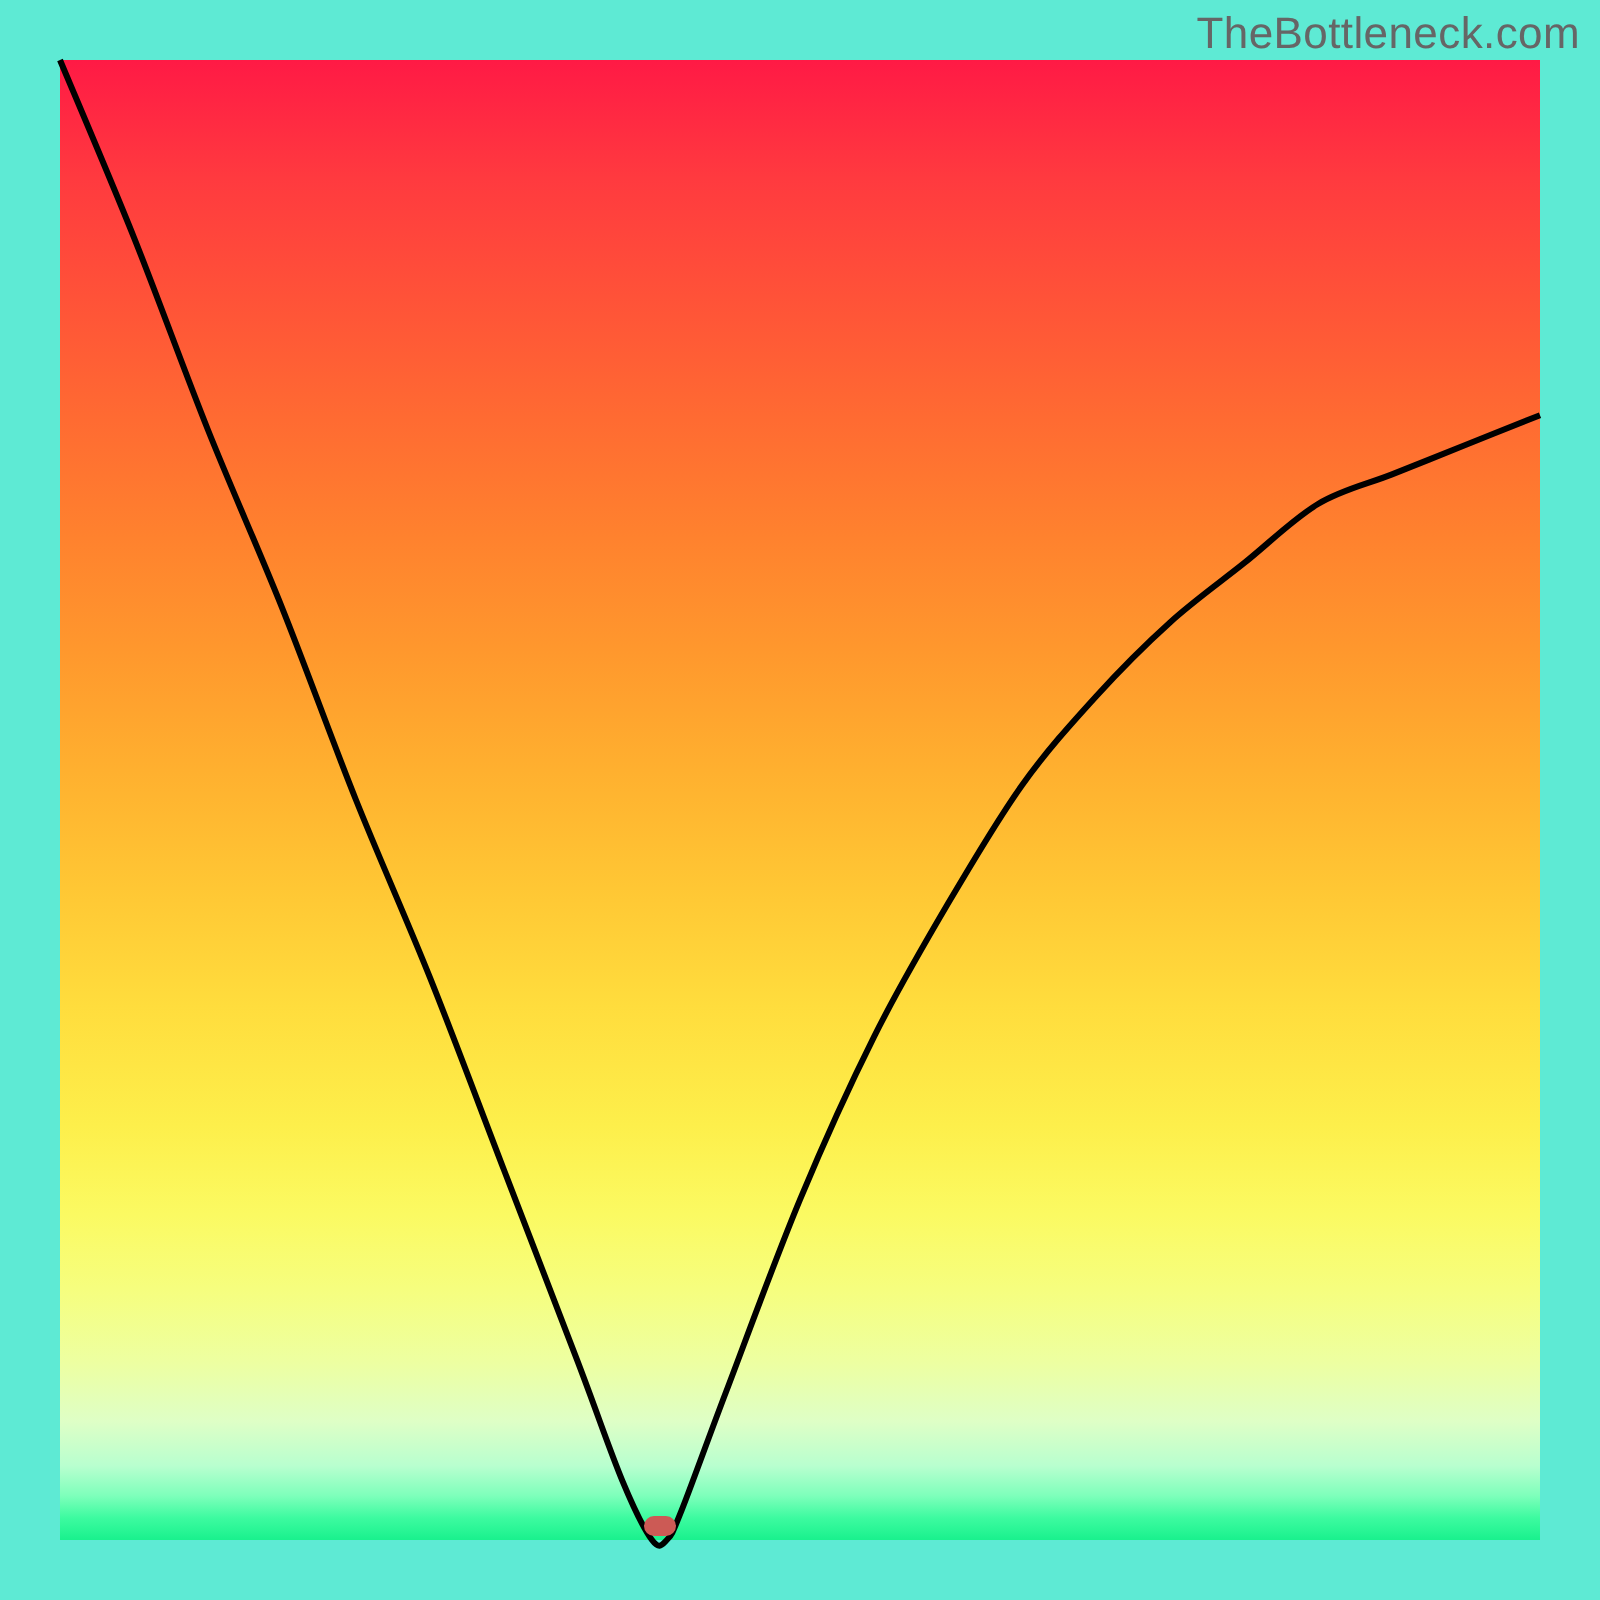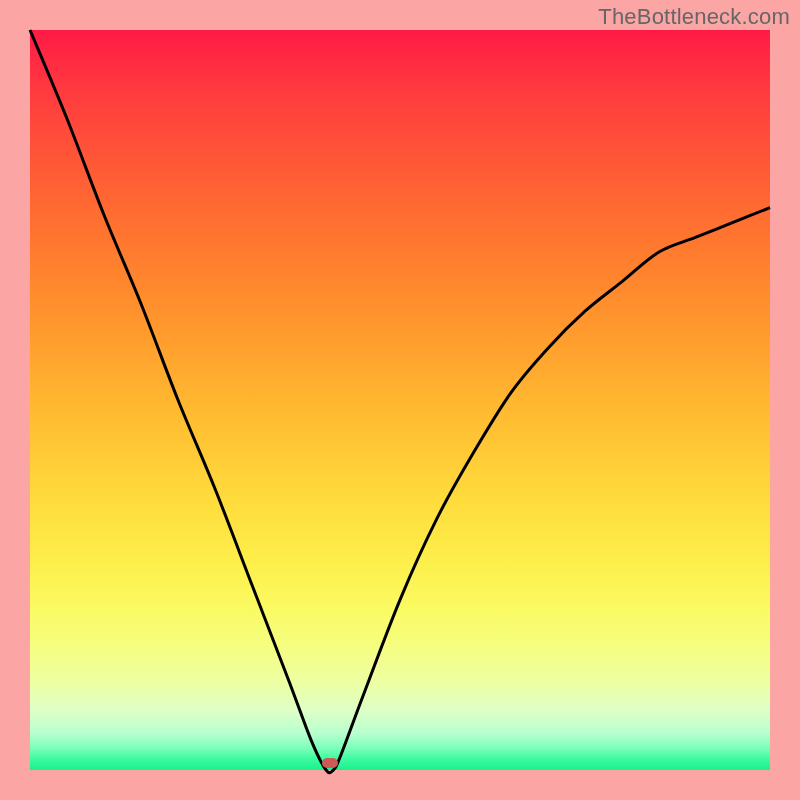--- a/index.html
+++ b/index.html
@@ -10,21 +10,21 @@
     background: #000;
     overflow: hidden;
     font-family: Arial, Helvetica, sans-serif;
   }
   .frame {
     position: absolute;
     left: 0;
     top: 0;
     width: 800px;
     height: 800px;
-    background: #fca5a5;
+    background: #5eead4;
   }
   .plot-area {
     position: absolute;
     left: 30px;
     top: 30px;
     width: 740px;
     height: 740px;
     background: linear-gradient(
       to bottom,
       #ff1a45 0%,

